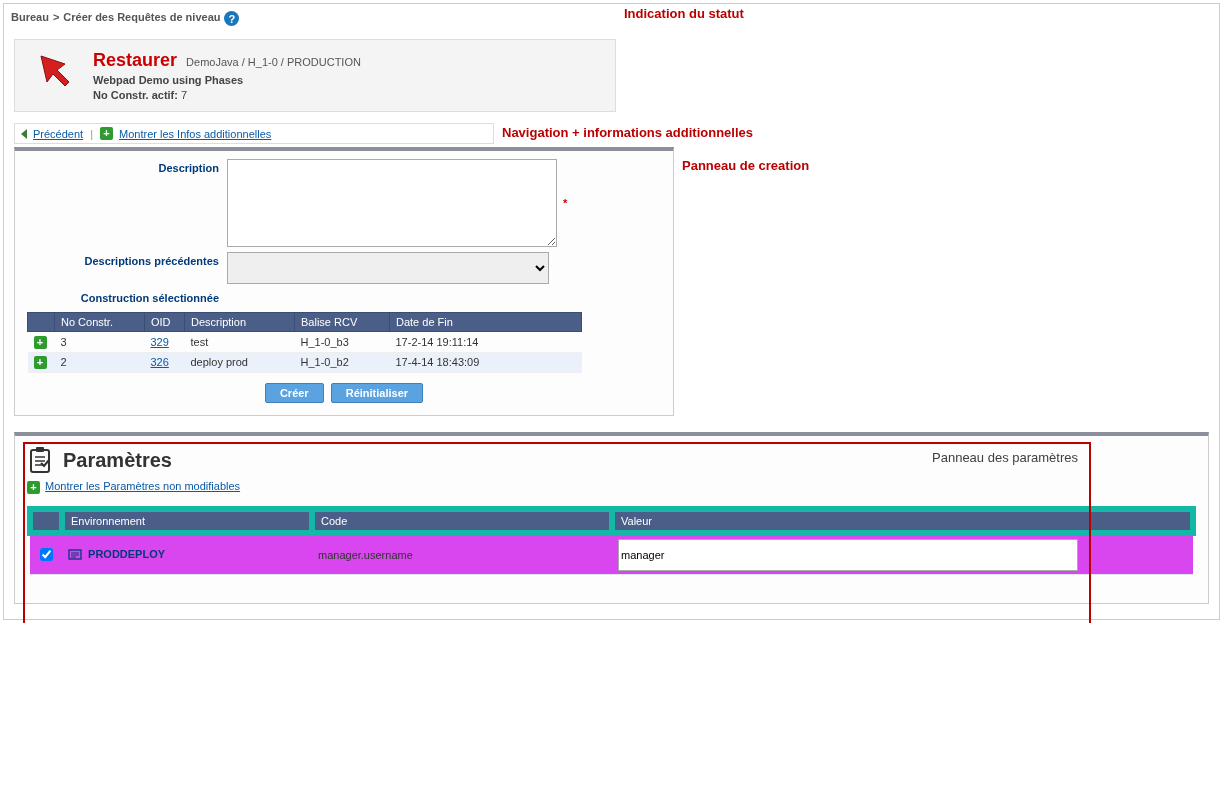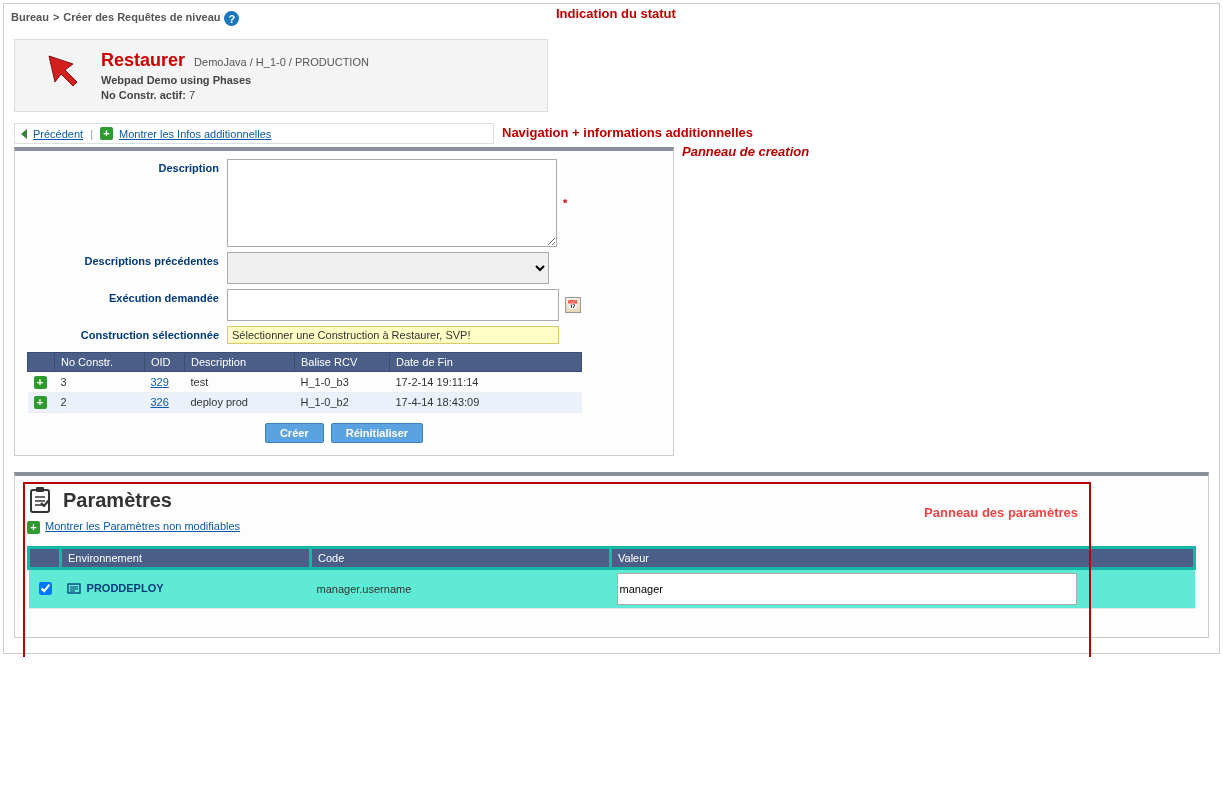--- a/index.html
+++ b/index.html
@@ -35,23 +35,23 @@
   }
   .annot {
     color: #b00;
     font-weight: bold;
     font-size: 13px;
     padding-left: 8px;
   }
   .row { display: flex; align-items: flex-start; }
   .red-box { border: 2px solid #b00; }
   .status-panel {
-    width: 534px;
+    width: 602px;
     margin: 3px 0 8px 5px;
-    padding: 10px 28px;
+    padding: 10px 20px;
     background: #f4f4f4;
     border: 1px solid #ddd;
     display: flex;
     gap: 18px;
     align-items: flex-start;
   }
   .arrow-svg { width: 40px; height: 40px; flex-shrink: 0; }
   .status-title {
     color: #c00;
     font-weight: bold;
@@ -177,24 +177,24 @@
     width: 1195px;
     margin: 6px 0 0 5px;
     border: 1px solid #ccc;
     border-top: 4px solid #8a8f99;
     background: #fdfdfd;
     padding: 10px 12px 28px 12px;
     position: relative;
   }
   .params-annot {
     position: absolute;
-    top: 29px;
+    top: 14px;
     right: 130px;
-    color: #ef4444;
-    font-weight: bold;
+    color: #404040;
+    font-weight: normal;
     font-size: 13px;
   }
   .params-header {
     display: flex; align-items: center; gap: 10px;
     margin-bottom: 6px;
   }
   .params-header h2 {
     font-size: 20px; font-weight: bold; color: #333;
     margin: 0;
   }
@@ -204,26 +204,26 @@
     border-collapse: collapse;
     width: 100%;
     margin-top: 12px;
   }
   table.params th {
     background: #4a5e88;
     color: #fff;
     font-weight: normal;
     text-align: left;
     padding: 3px 6px;
-    border: 3px solid #14b8a6;
+    border: 6px solid #14b8a6;
     font-size: 11px;
   }
   table.params td {
     padding: 3px 6px;
-    background: #5eead4;
+    background: #d946ef;
     border-bottom: 1px solid #e2e6ee;
     vertical-align: middle;
   }
   .env-cell { color: #003a7a; font-weight: bold; }
   .param-input {
     width: 460px; height: 16px;
     border: 1px solid #aaa;
     font-family: inherit; font-size: 11px;
   }
   .box-params-red {
@@ -287,31 +287,21 @@
           <span class="req">*</span>
         </div>
       </div>
       <div class="form-row">
         <div class="form-label">Descriptions précédentes</div>
         <div class="form-field">
           <select class="select-prev"><option></option></select>
         </div>
       </div>
       <div class="form-row">
-        <div class="form-label">Exécution demandée</div>
-        <div class="form-field">
-          <input type="text" class="exec-input" value="" style="">
-          <span class="cal-icon">📅</span>
-        </div>
-      </div>
-      <div class="form-row">
         <div class="form-label">Construction sélectionnée</div>
-        <div class="form-field">
-          <div class="warn-box">Sélectionner une Construction à Restaurer, SVP!</div>
-        </div>
       </div>
 
       <table class="grid">
         <thead>
             <tr>
           <th style="width:24px;"></th>
           <th style="width:90px;">No Constr.</th>
           <th style="width:40px;">OID</th>
           <th style="width:110px;">Description</th>
           <th style="width:95px;">Balise RCV</th>
@@ -336,21 +326,21 @@
             <td>17-4-14 18:43:09</td>
           </tr>
         </tbody>
       </table>
 
       <div class="btn-row">
         <button class="btn">Créer</button>
         <button class="btn">Réinitialiser</button>
       </div>
     </div>
-    <div class="annot" style="font-style:italic;">Panneau de creation</div>
+    <div class="annot" style="margin-top:14px;">Panneau de creation</div>
   </div>
 
   <div class="params-panel">
     <div class="box-params-red"></div>
     <div class="params-annot">Panneau des paramètres</div>
 
     <div class="params-header">
       <svg class="clip-icon" viewBox="0 0 26 28">
         <rect x="4" y="4" width="18" height="22" rx="2" fill="none" stroke="#333" stroke-width="2"></rect>
         <rect x="9" y="1" width="8" height="5" rx="1" fill="#333"></rect>

